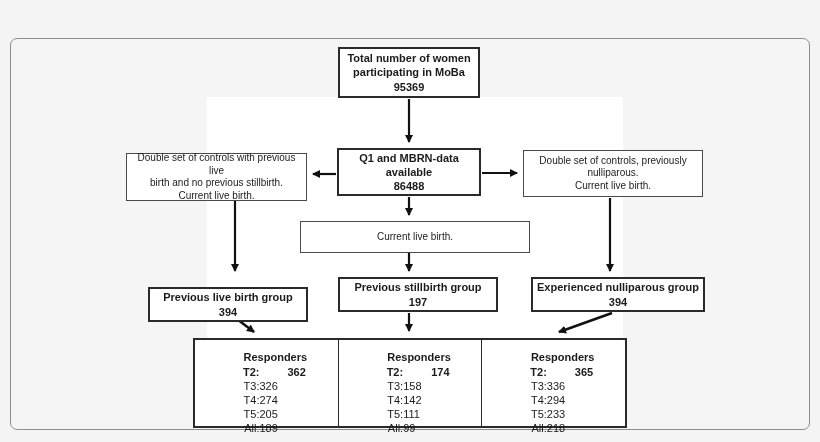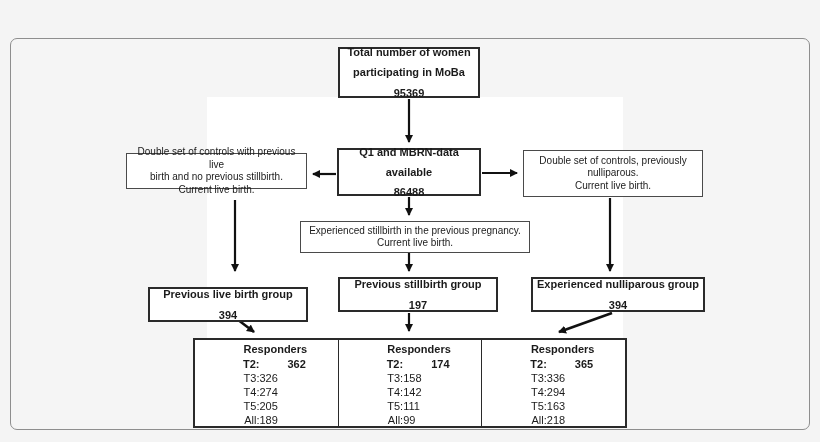--- a/index.html
+++ b/index.html
@@ -18,30 +18,30 @@
     background:#ffffff;
   }
   svg.arrows{position:absolute;left:0;top:0;pointer-events:none;}
   .box{
     position:absolute;background:#ffffff;border:1px solid #4a4a4a;
     display:flex;flex-direction:column;justify-content:center;
     text-align:center;font-size:10px;line-height:1.25;box-sizing:border-box;
     padding:2px 4px;
   }
   .box.bold{
-    font-weight:bold;border:2px solid #2a2a2a;font-size:11px;line-height:1.3;gap:6px;
+    font-weight:bold;border:2px solid #2a2a2a;font-size:11px;line-height:1.3;
   }
   .resp-table{
     position:absolute;left:193px;top:338px;width:434px;height:90px;
     background:#ffffff;border:2px solid #2a2a2a;box-sizing:border-box;
     display:flex;flex-direction:row;
   }
   .resp-cell{
     flex:1 1 0;box-sizing:border-box;border-right:1.5px solid #2a2a2a;
-    display:flex;flex-direction:column;padding-top:2px;font-size:11px;margin-left:18px;
+    display:flex;flex-direction:column;padding-top:10px;font-size:11px;margin-left:18px;
   }
   .resp-cell:last-child{border-right:none;}
   .resp-header{font-weight:bold;text-align:center;line-height:15px;}
   .resp-row{display:flex;line-height:14px;padding-right:14px;}
   .resp-row.bold{font-weight:bold;gap:28px;}
   .rl{flex:0 0 42%;text-align:right;}
   .rv{flex:1;}
 </style>
 </head>
 <body>
@@ -74,34 +74,33 @@
   <div>participating in MoBa</div>
   <div>95369</div>
 </div>
 
 <div class="box bold" style="left:337px;top:148px;width:144px;height:48px;">
   <div>Q1 and MBRN-data</div>
   <div>available</div>
   <div>86488</div>
 </div>
 
-<div class="box" style="left:126px;top:153px;width:181px;height:36px;">
+<div class="box" style="left:126px;top:153px;width:181px;height:48px;">
   <div>Double set of controls with previous live</div>
   <div>birth and no previous stillbirth.</div>
   <div>Current live birth.</div>
 </div>
 
 <div class="box" style="left:523px;top:150px;width:180px;height:47px;">
   <div>Double set of controls, previously</div>
   <div>nulliparous.</div>
   <div>Current live birth.</div>
 </div>
 
 <div class="box" style="left:300px;top:221px;width:230px;height:32px;">
-  <div>Experienced stillbirth in the previous pregnancy.</div>
   <div>Current live birth.</div>
 </div>
 
 <div class="box bold" style="left:148px;top:287px;width:160px;height:35px;">
   <div>Previous live birth group</div>
   <div>394</div>
 </div>
 
 <div class="box bold" style="left:338px;top:277px;width:160px;height:35px;">
   <div>Previous stillbirth group</div>
@@ -172,21 +171,21 @@
     <div class="resp-row">
         <span class="rl">T3:</span>
         <span class="rv">336</span>
       </div>
     <div class="resp-row">
         <span class="rl">T4:</span>
         <span class="rv">294</span>
       </div>
     <div class="resp-row">
         <span class="rl">T5:</span>
-        <span class="rv">163</span>
+        <span class="rv">233</span>
       </div>
     <div class="resp-row">
         <span class="rl">All:</span>
         <span class="rv">218</span>
       </div>
   </div>
 
 </div>
 
 </body></html>

